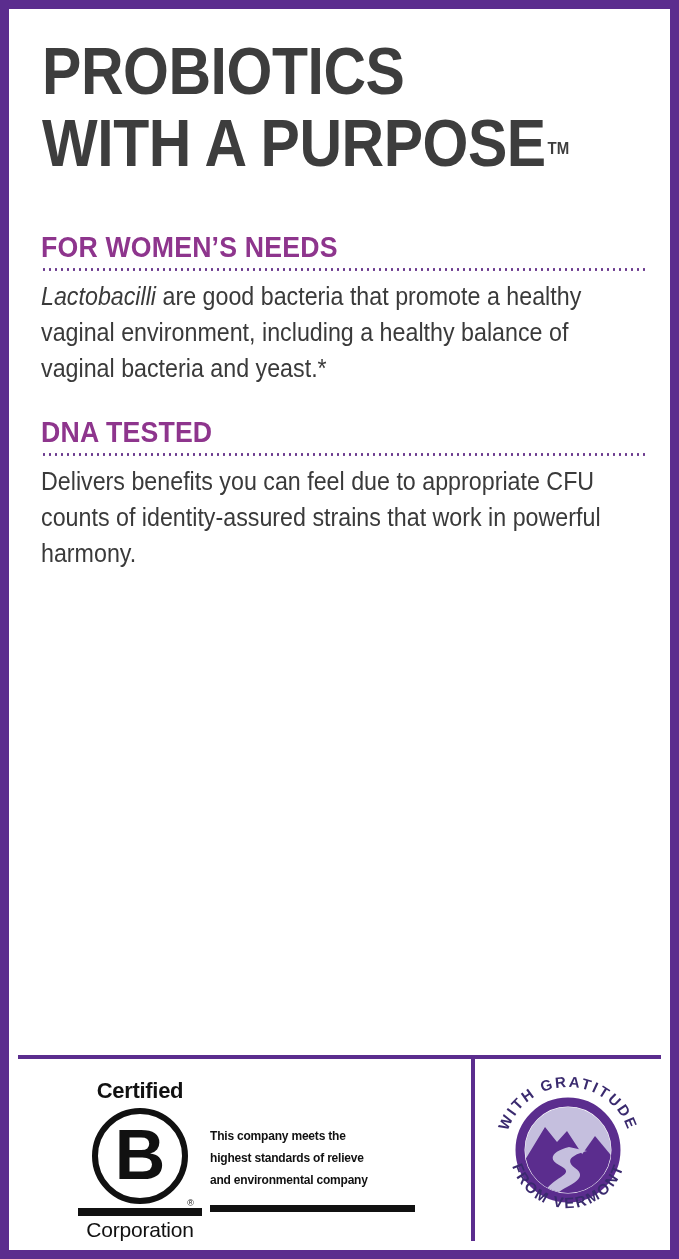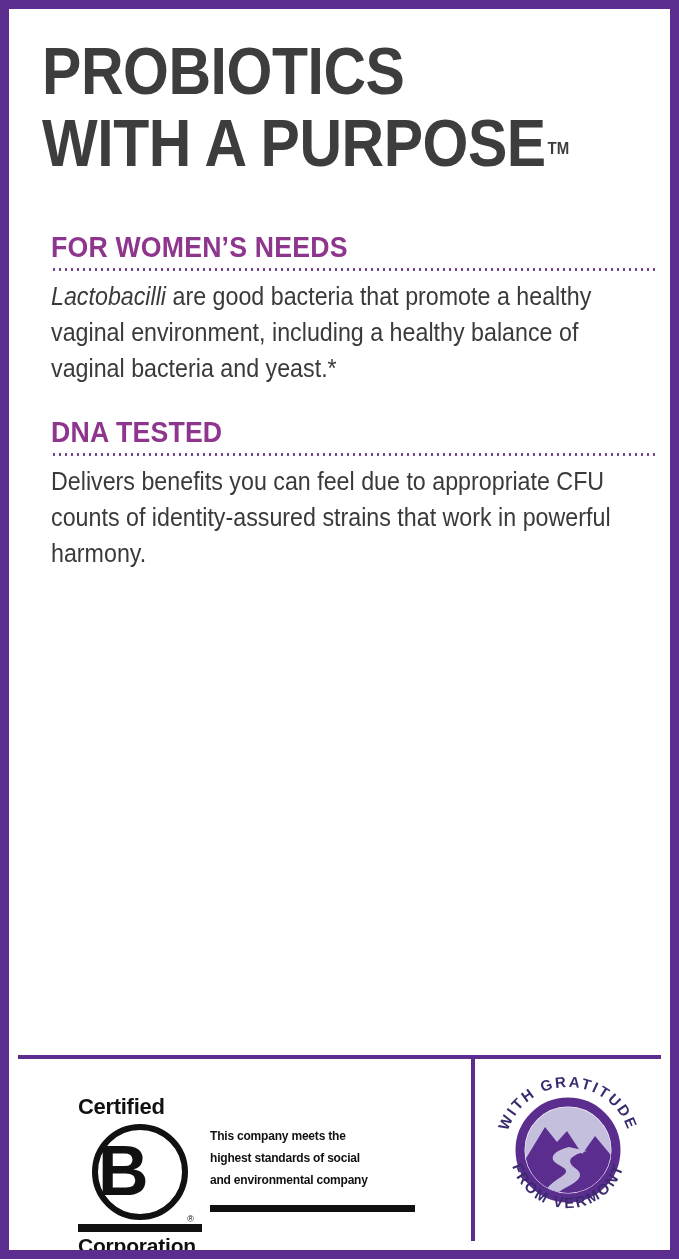--- a/index.html
+++ b/index.html
@@ -46,21 +46,21 @@
     vertical-align: top;
     position: relative;
     top: 6px;
     left: 2px;
     letter-spacing: 0;
   }
 
   
   .sections {
     position: absolute;
-    left: 42px;
+    left: 32px;
     top: 222px;
     width: 605px;
   }
   .section {
     margin-bottom: 30px;
   }
   .section:last-child { margin-bottom: 8px; }
 
   .sec-head {
     font-family: "Liberation Sans Narrow", "Liberation Sans", sans-serif;
@@ -124,22 +124,23 @@
   }
   .panel-right {
     position: relative;
     flex: 1;
   }
 
   
   .bcorp {
     position: absolute;
     left: 60px;
-    top: 36px;
+    top: 20px;
     width: 124px;
+    text-align: center;
   }
   .bcorp-certified {
     font-family: "Liberation Sans", sans-serif;
     font-weight: bold;
     font-size: 22px;
     line-height: 24px;
     color: #111111;
     letter-spacing: -0.3px;
   }
   .bcorp-circle-wrap {
@@ -174,21 +175,21 @@
     font-size: 9px;
     color: #111111;
   }
   .bcorp-bar {
     height: 8px;
     background: #111111;
     margin: 4px 0 2px 0;
   }
   .bcorp-corporation {
     font-family: "Liberation Sans", sans-serif;
-    font-weight: bold;
+    font-weight: normal;
     font-size: 21px;
     line-height: 24px;
     color: #111111;
     letter-spacing: -0.2px;
   }
 
   
   .bstatement {
     position: absolute;
     left: 192px;
@@ -261,21 +262,21 @@
             <div class="bcorp-b">B</div>
           </div>
           <div class="bcorp-reg">®</div>
         </div>
         <div class="bcorp-bar"></div>
         <div class="bcorp-corporation">Corporation</div>
       </div>
 
       <div class="bstatement">
         <div class="bstatement-line">This company meets the</div>
-        <div class="bstatement-line">highest standards of social</div>
+        <div class="bstatement-line">highest standards of relieve</div>
         <div class="bstatement-line">and environmental company</div>
         <div class="bstatement-bar"></div>
       </div>
 
     </div>
 
     <div class="panel-divider"></div>
 
     <div class="panel-right">
       <div class="seal-wrap">

